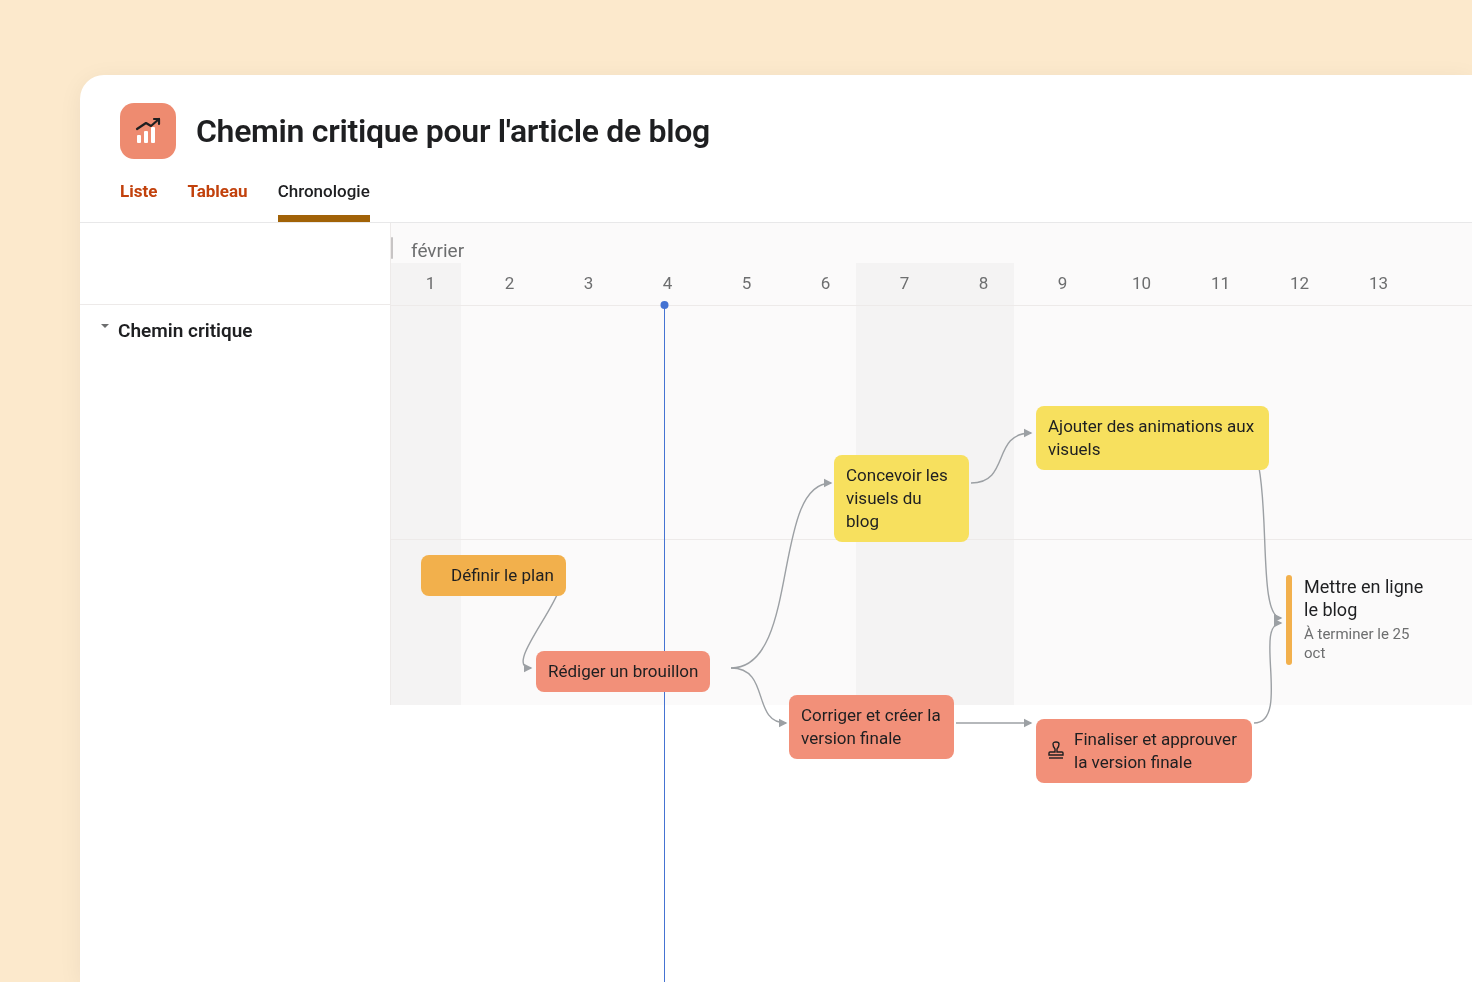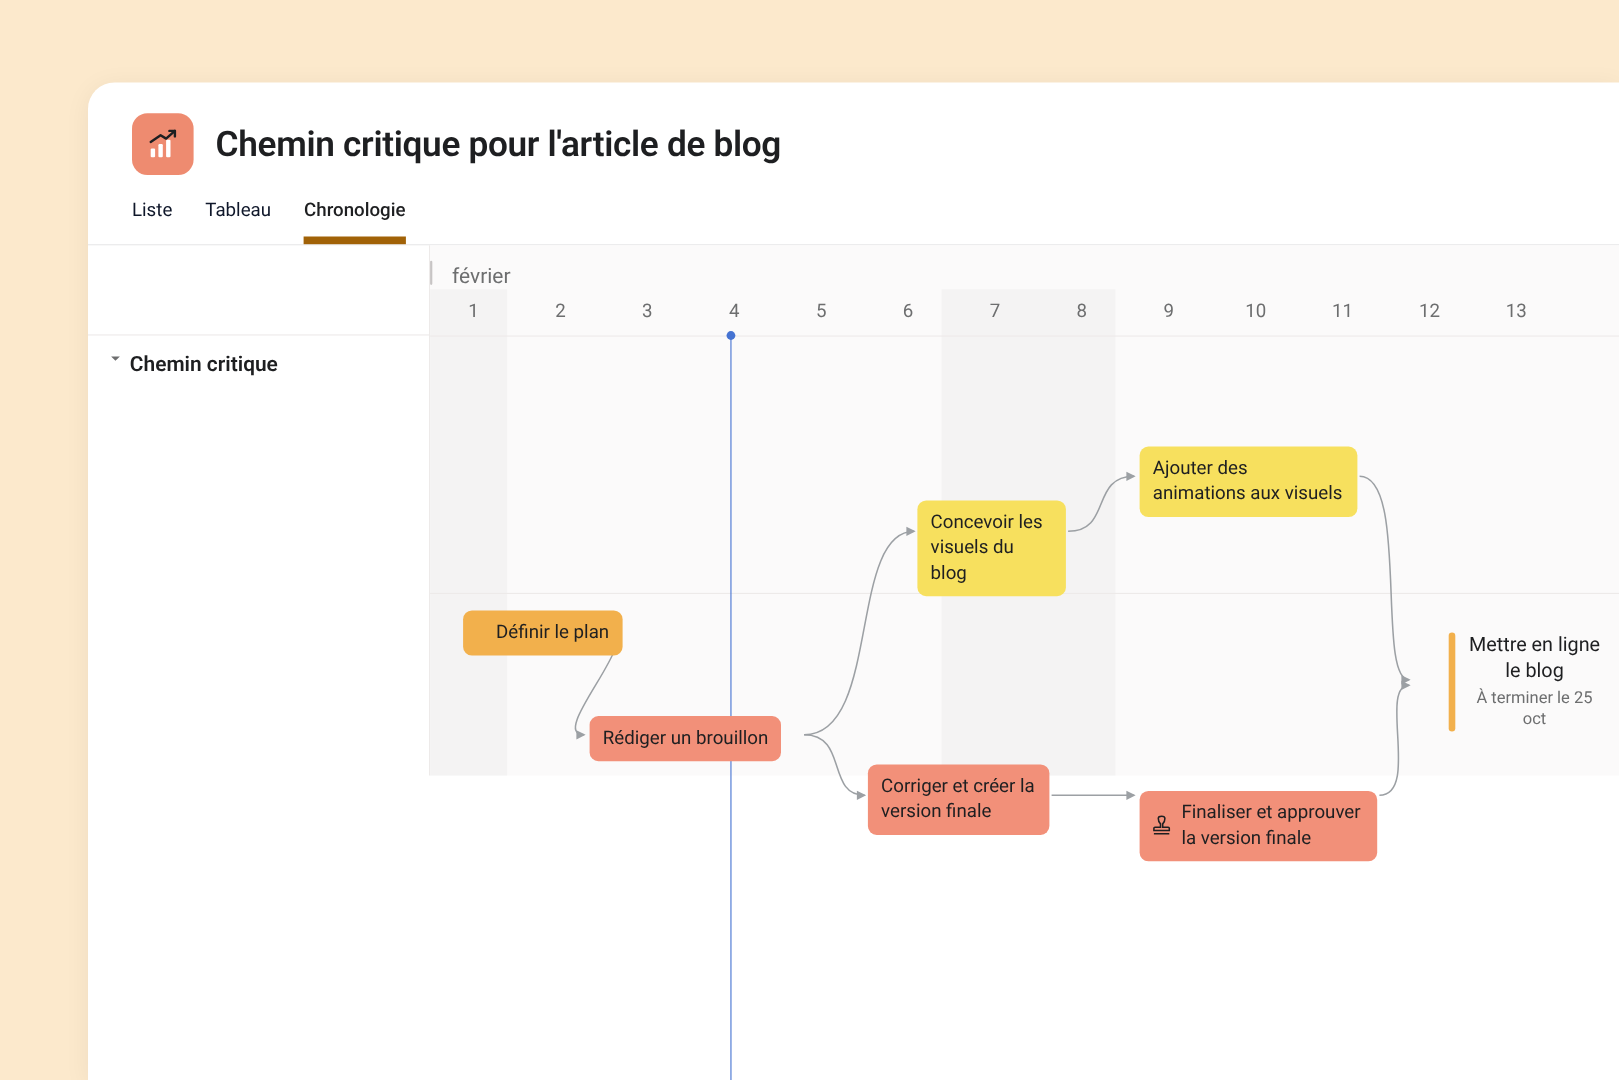--- a/index.html
+++ b/index.html
@@ -46,24 +46,25 @@
       color: #1e1f21;
       letter-spacing: -0.3px;
     }
     .tabs {
       display: flex;
       gap: 30px;
       padding-left: 0;
     }
     .tab {
       font-size: 17px;
-      color: #0f172a;
+      color: #c2410c;
       padding-bottom: 14px;
       cursor: pointer;
       border-bottom: 2px solid transparent;
+      font-weight: bold;
     }
     .tab.active {
       color: #1e1f21;
       border-bottom: 7px solid #a16207;
       font-weight: 500;
     }
     .divider {
       border-bottom: 1px solid #e8e8e9;
     }
     .timeline-area {
@@ -303,42 +304,42 @@
         <path d="M565 500 C610 500, 605 500, 640 500" marker-end="url(#arr)"></path>
 
         <path d="M845 210 C890 210, 860 395, 890 395" marker-end="url(#arr)"></path>
 
         <path d="M863 500 C900 500, 862 400, 890 400" marker-end="url(#arr)"></path>
       </svg>
 
       <div class="task yellow" style="left:443px; top:232px; width:135px;">
         <span>Concevoir les visuels du blog</span>
       </div>
-      <div class="task yellow" style="left:645px; top:183px; width:198px;">
+      <div class="task yellow" style="left:645px; top:183px; width:233px;">
         <span>Ajouter des animations aux visuels</span>
       </div>
 
       <div class="task orange" style="left:30px; top:332px;">
         <span>Définir le plan</span>
       </div>
       <div class="task salmon" style="left:145px; top:428px;">
         <span>Rédiger un brouillon</span>
       </div>
       <div class="task salmon" style="left:398px; top:472px; width:165px;">
         <span>Corriger et créer la version finale</span>
       </div>
       <div class="task salmon with-icon" style="left:645px; top:496px; width:216px;">
         <svg class="stamp-icon" width="20" height="20" viewBox="0 0 20 20">
           <path d="M7 3 Q7 1 10 1 Q13 1 13 3 Q13 6 11 8 L11 11 L16 11 Q17 11 17 12 L17 14 L3 14 L3 12 Q3 11 4 11 L9 11 L9 8 Q7 6 7 3 Z" fill="none" stroke="#1e1f21" stroke-width="1.4"></path>
           <line x1="3" y1="17" x2="17" y2="17" stroke="#1e1f21" stroke-width="1.4"></line>
         </svg>
         <span>Finaliser et approuver la version finale</span>
       </div>
 
-      <div class="milestone" style="left:926px; top:352px;text-align:center;">
+      <div class="milestone" style="left:895px; top:352px;">
         <div class="milestone-bar" style="height:90px;"></div>
         <div class="milestone-text">
           <div class="ms-title" style="max-width:120px;">Mettre en ligne le blog</div>
           <div class="ms-sub" style="max-width:120px;">À terminer le 25 oct</div>
         </div>
       </div>
 
     </div>
   </div>
 </div>

